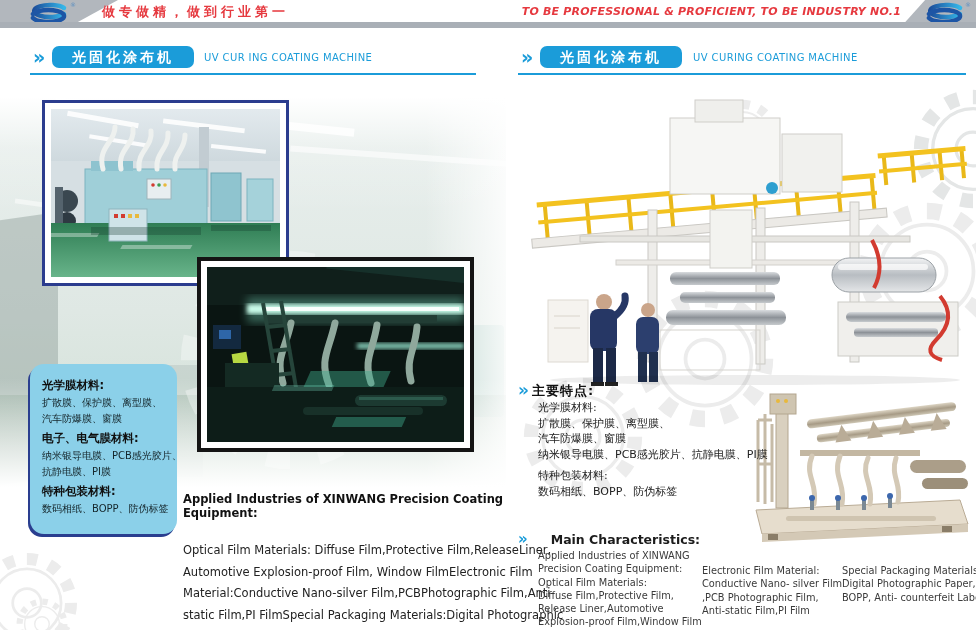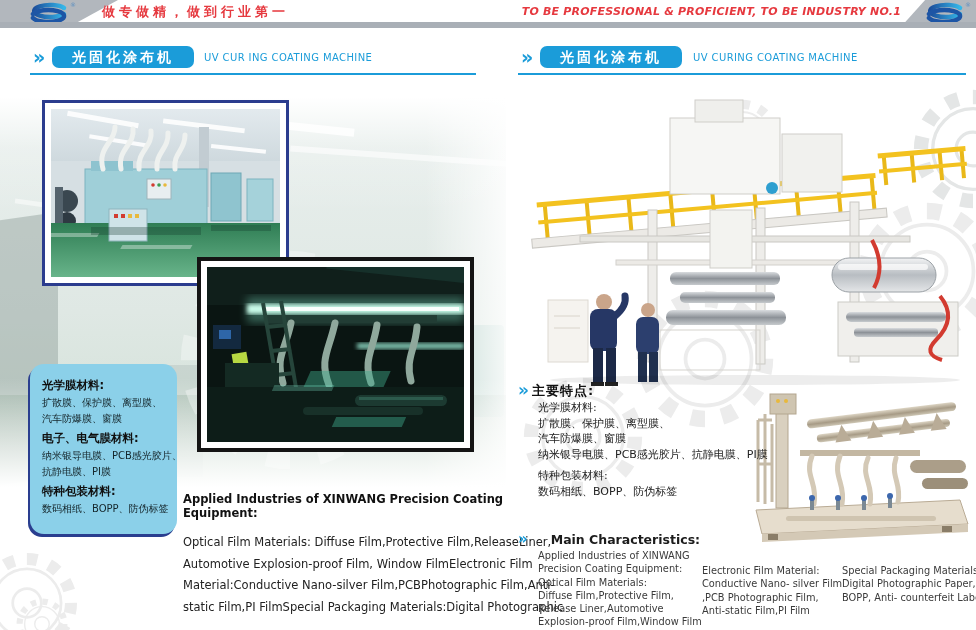--- a/index.html
+++ b/index.html
@@ -43,21 +43,21 @@
 
   
   .tealbox{position:absolute;left:30px;top:364px;width:147px;height:170px;box-sizing:border-box;
      padding:10px 11px 6px 12px;border-radius:14px;background:#8bd0e9;box-shadow:-2px 3px 0 #2a3e8f;}
   .tealbox .bx-title{font-size:12.5px;font-weight:bold;letter-spacing:1px;margin-bottom:4px;color:#101010;}
   .tealbox h4{font-size:11.5px;font-weight:bold;margin:4px 0 2px;color:#101010;}
   .tealbox .ln{font-size:10px;line-height:16px;color:#15262b;white-space:nowrap;}
 
   
   .para{position:absolute;left:183px;top:492px;width:330px;}
-  .para .p-title{font-size:11.5px;font-weight:bold;margin-bottom:12px;color:#111;}
+  .para .p-title{font-size:11.5px;font-weight:bold;margin-bottom:20px;color:#111;}
   .para .ln{font-size:11.5px;line-height:21.5px;color:#222;white-space:nowrap;}
 
   
   .features{position:absolute;left:518px;top:382px;width:330px;}
   .feat-head{display:flex;align-items:flex-start;}
   .feat-head .fchev{color:#1b9cd9;font-weight:900;font-size:17px;line-height:1;letter-spacing:-2px;margin-right:5px;}
   .feat-head .ftitle{font-size:13px;font-weight:bold;color:#111;letter-spacing:1px;}
   .features .fsub{font-size:11.5px;font-weight:bold;color:#111;margin:7px 0 4px 20px;letter-spacing:.5px;}
   .features .fl{font-size:11px;line-height:15.5px;color:#222;margin-left:20px;white-space:nowrap;}
   .features .fl.gap{margin-top:6px;}

